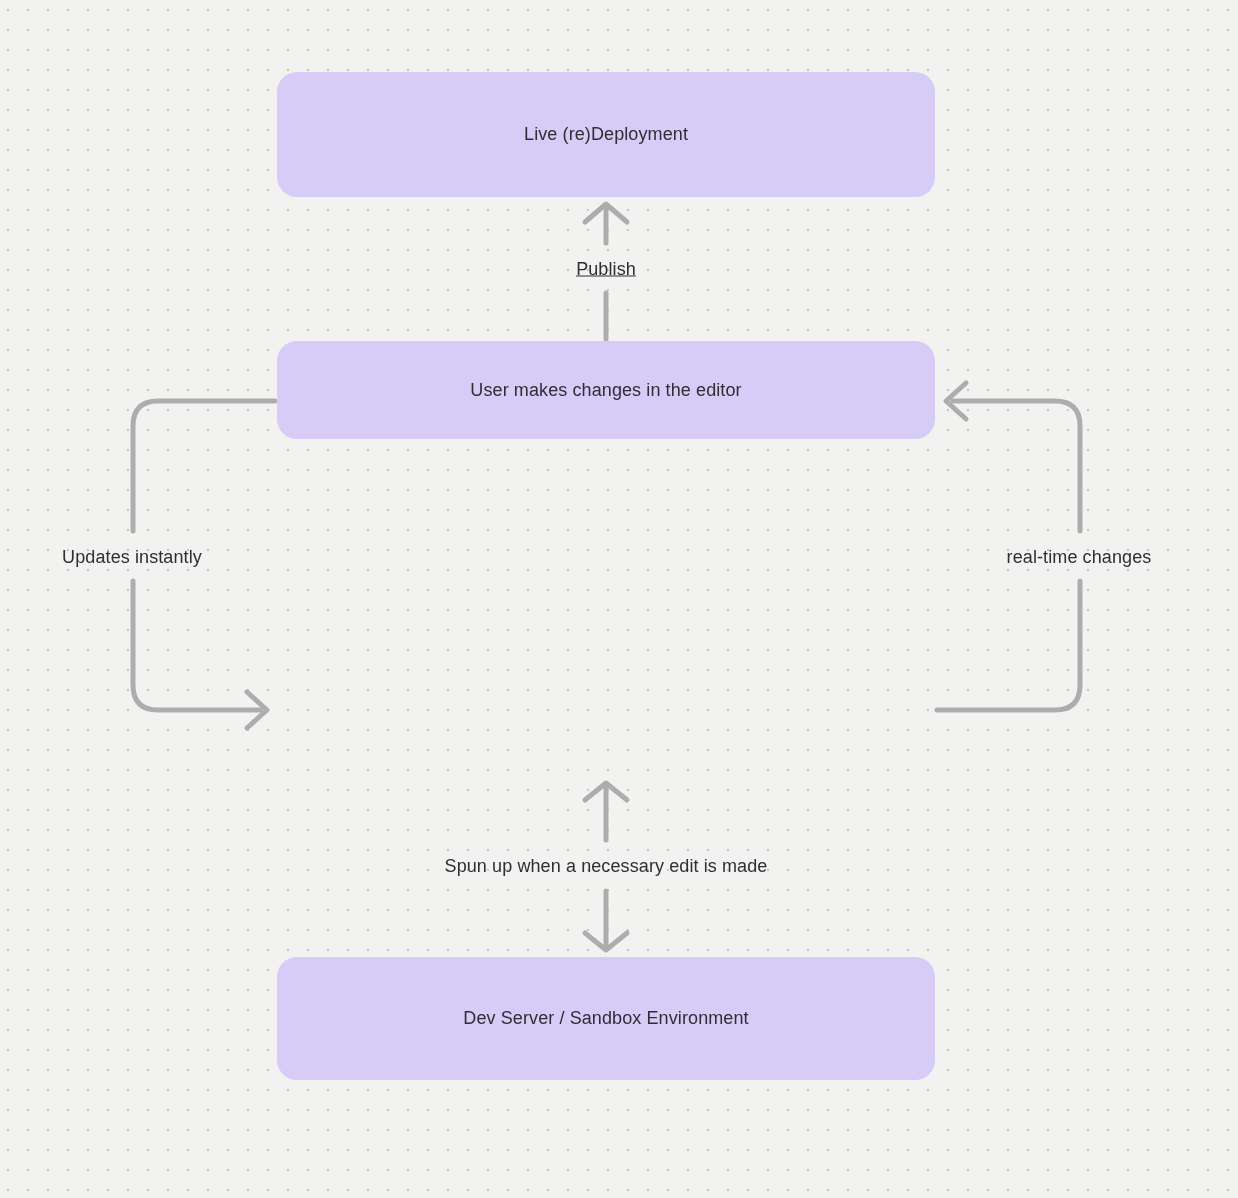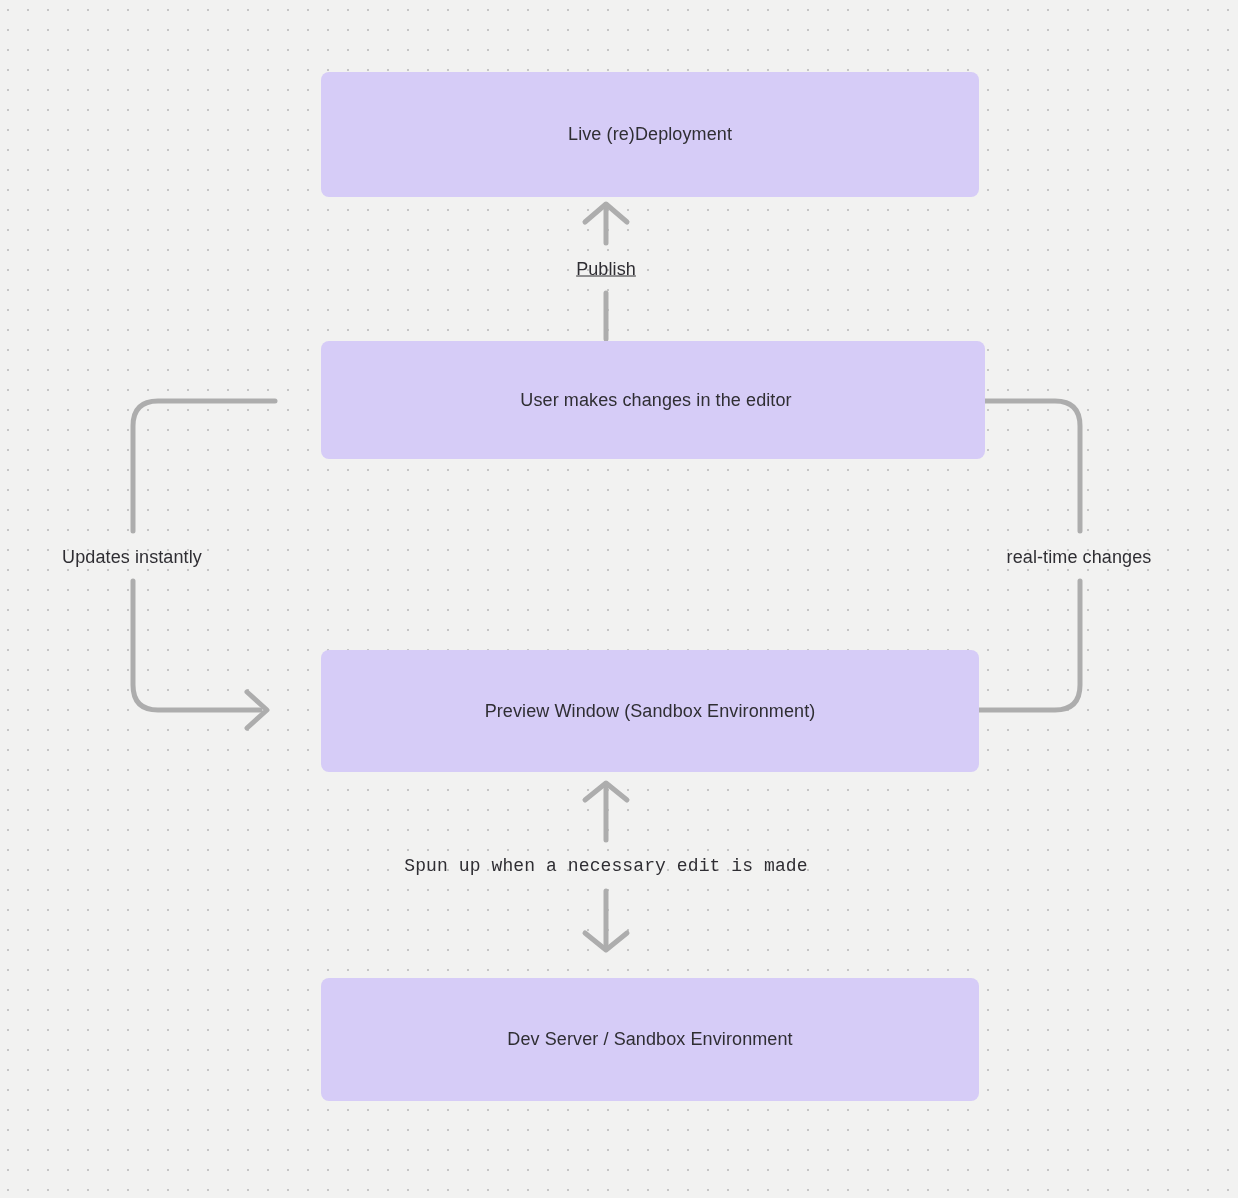--- a/index.html
+++ b/index.html
@@ -29,48 +29,47 @@
     stroke: var(--arrow, #adadad);
     stroke-width: 5;
     stroke-linecap: round;
     stroke-linejoin: round;
   }
   .node {
     position: absolute;
     left: 277px;
     width: 658px;
     background: var(--node-fill, #d6ccf7);
-    border-radius: 8px;
+    border-radius: 20px;
     display: flex;
     align-items: center;
     justify-content: center;
     text-align: center;
     color: var(--text, #2f2e33);
     font-size: 18px;
     font-weight: 500;
     letter-spacing: 0.1px;
-    margin-left: 44px;
   }
   .node-live     { top: 72px;  height: 125px; }
-  .node-user     { top: 341px; height: 118px; padding-left: 6px; }
+  .node-user     { top: 341px; height: 98px; }
   .node-preview  { top: 650px; height: 122px; }
-  .node-dev      { top: 978px; height: 123px; }
+  .node-dev      { top: 957px; height: 123px; }
   .edge-label {
     position: absolute;
     transform: translate(-50%, -50%);
     white-space: nowrap;
     color: var(--text, #2f2e33);
     font-size: 18px;
     font-weight: 500;
     letter-spacing: 0.1px;
   }
   .label-publish  { left: 606px;  top: 269px; text-decoration: underline; }
   .label-updates  { left: 132px;  top: 557px; }
   .label-feedback { left: 1079px; top: 557px; }
-  .label-spunup   { left: 606px;  top: 866px; font-family: Liberation Mono, monospace; }
+  .label-spunup   { left: 606px;  top: 866px; }
 </style>
 </head>
 <body>
 
 <div class="canvas">
 
   <svg class="edges" viewBox="0 0 1238 1198" xmlns="http://www.w3.org/2000/svg">
 
     <path d="M 585 222 L 606 204 L 627 222"></path>
     <path d="M 606 209 L 606 243"></path>
@@ -91,23 +90,20 @@
   </svg>
 
   <div class="node node-live">
     <span>Live (re)Deployment</span>
   </div>
 
   <div class="node node-user">
     <span>User makes changes in the editor</span>
   </div>
 
-  <div class="node node-preview">
-    <span>Preview Window (Sandbox Environment)</span>
-  </div>
 
   <div class="node node-dev">
     <span>Dev Server / Sandbox Environment</span>
   </div>
 
   <div class="edge-label label-publish">Publish</div>
   <div class="edge-label label-updates">Updates instantly</div>
   <div class="edge-label label-feedback">real-time changes</div>
   <div class="edge-label label-spunup">Spun up when a necessary edit is made</div>
 

